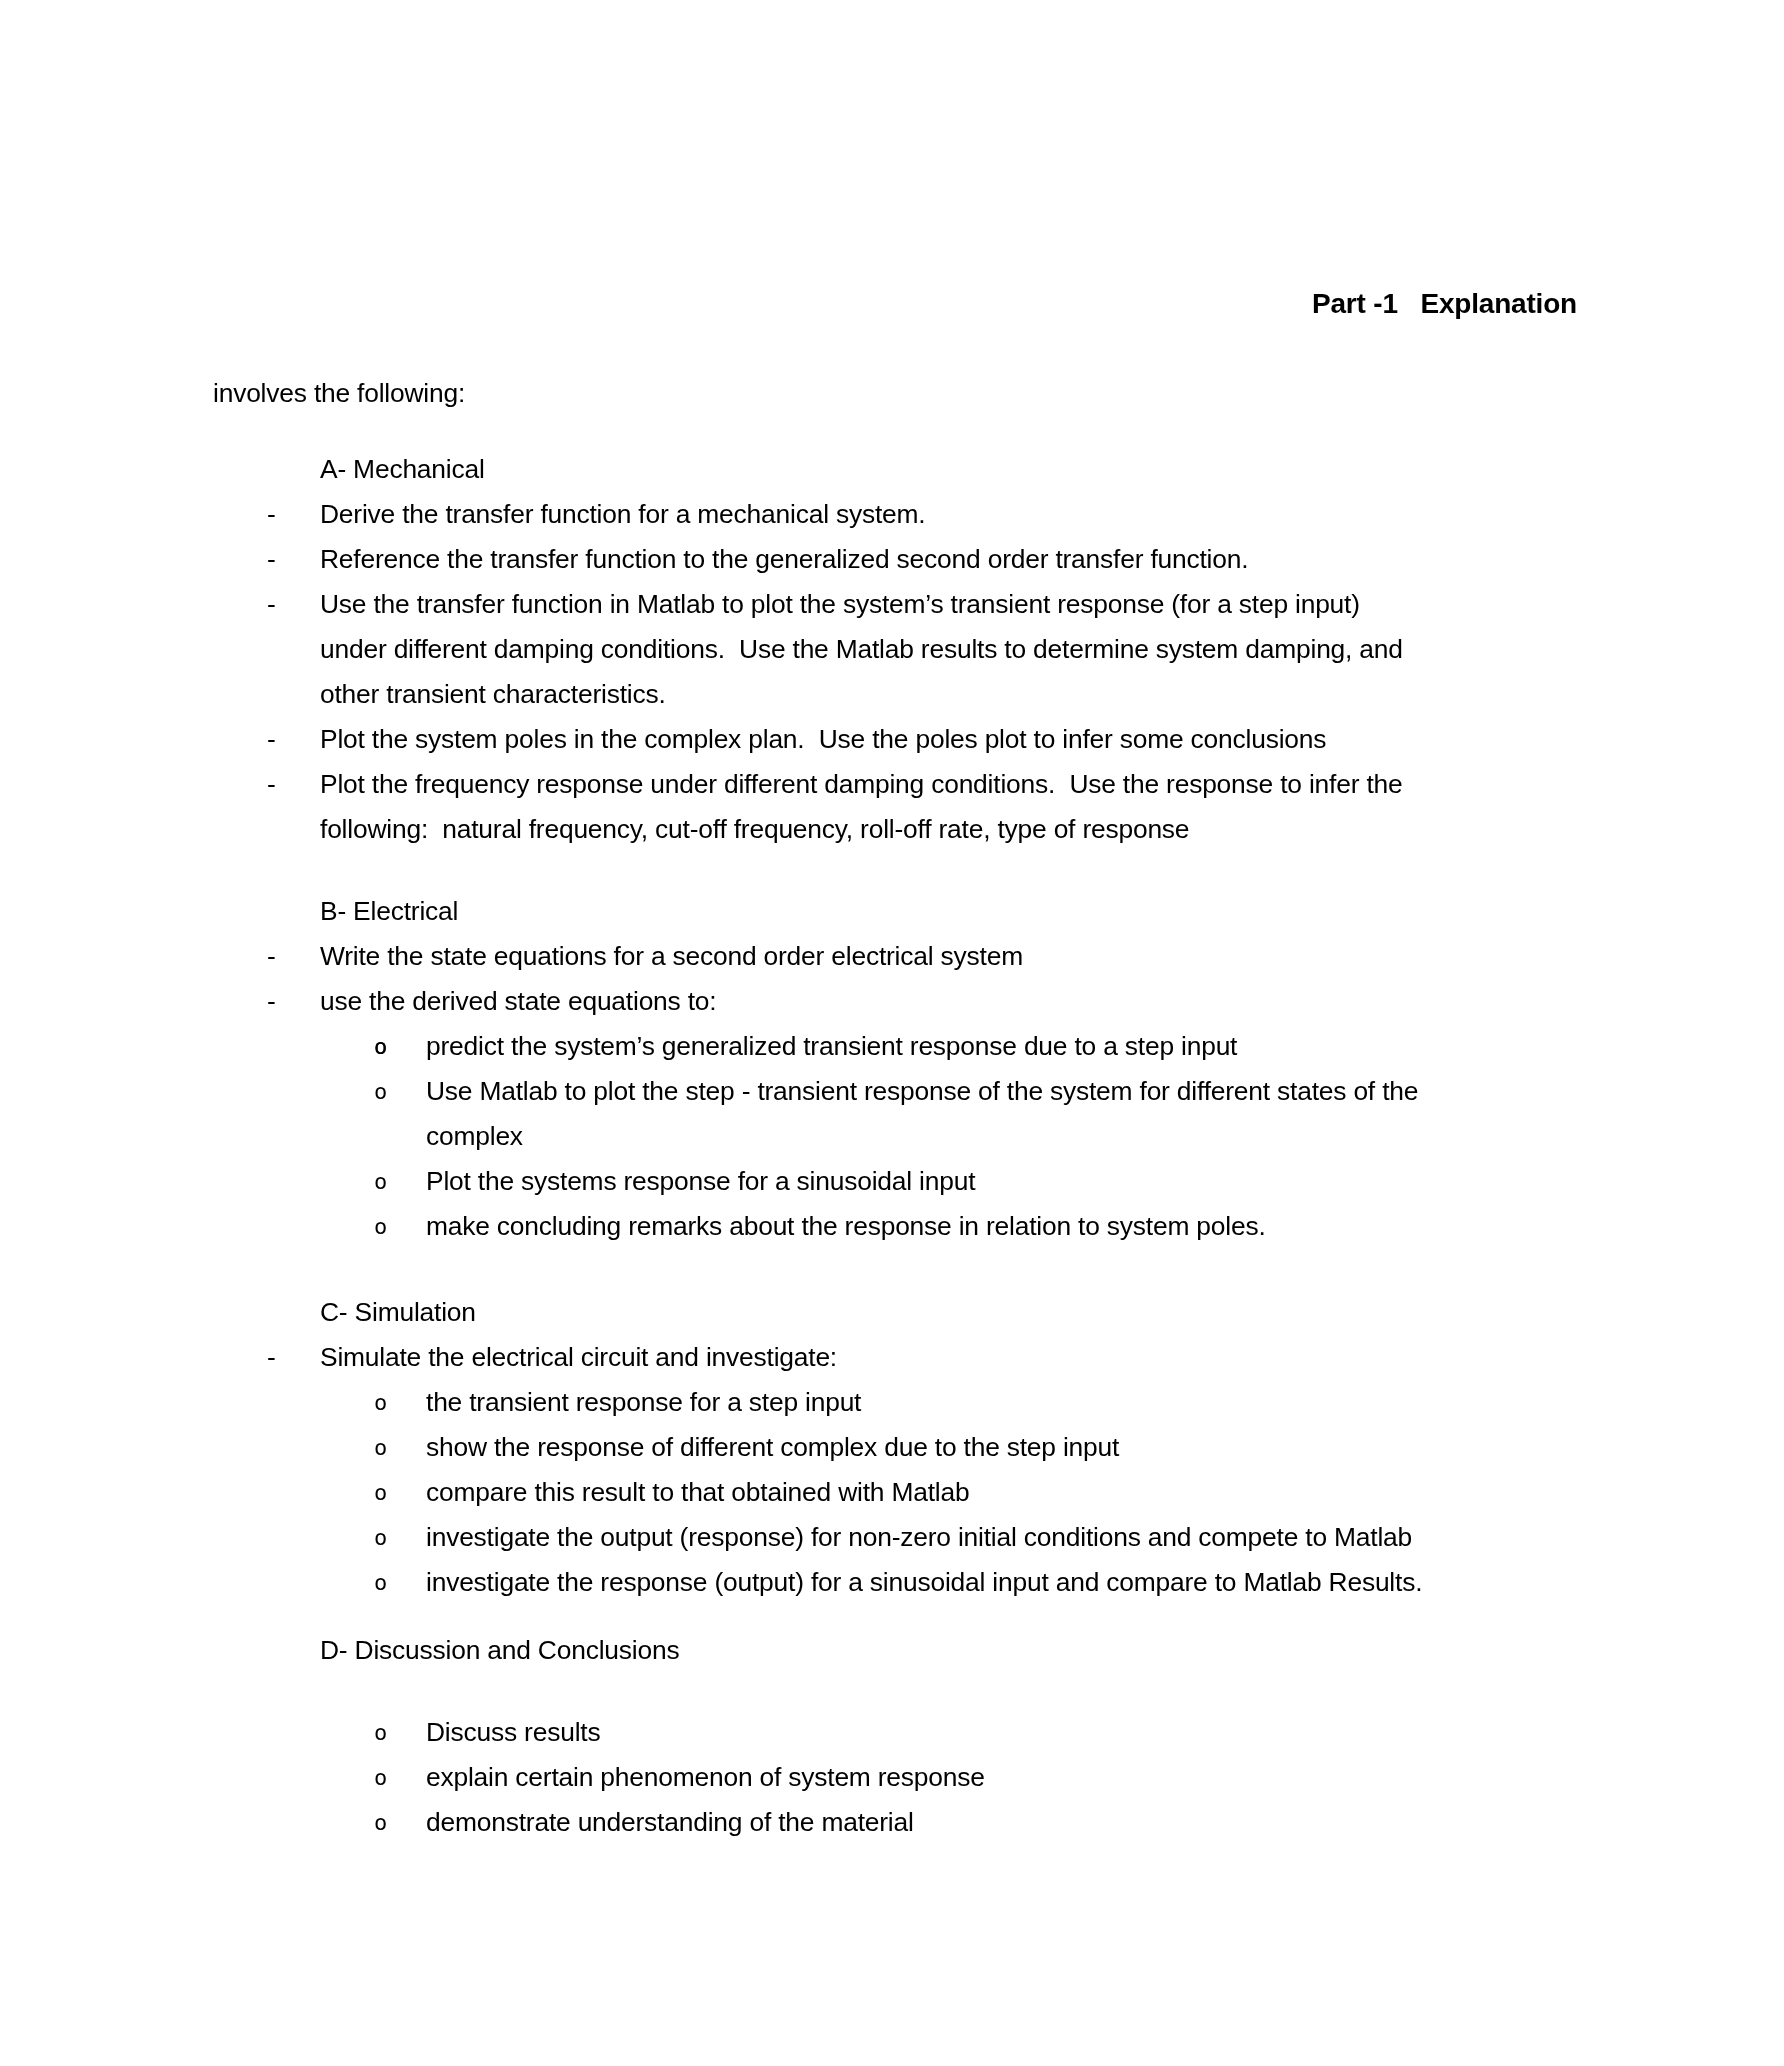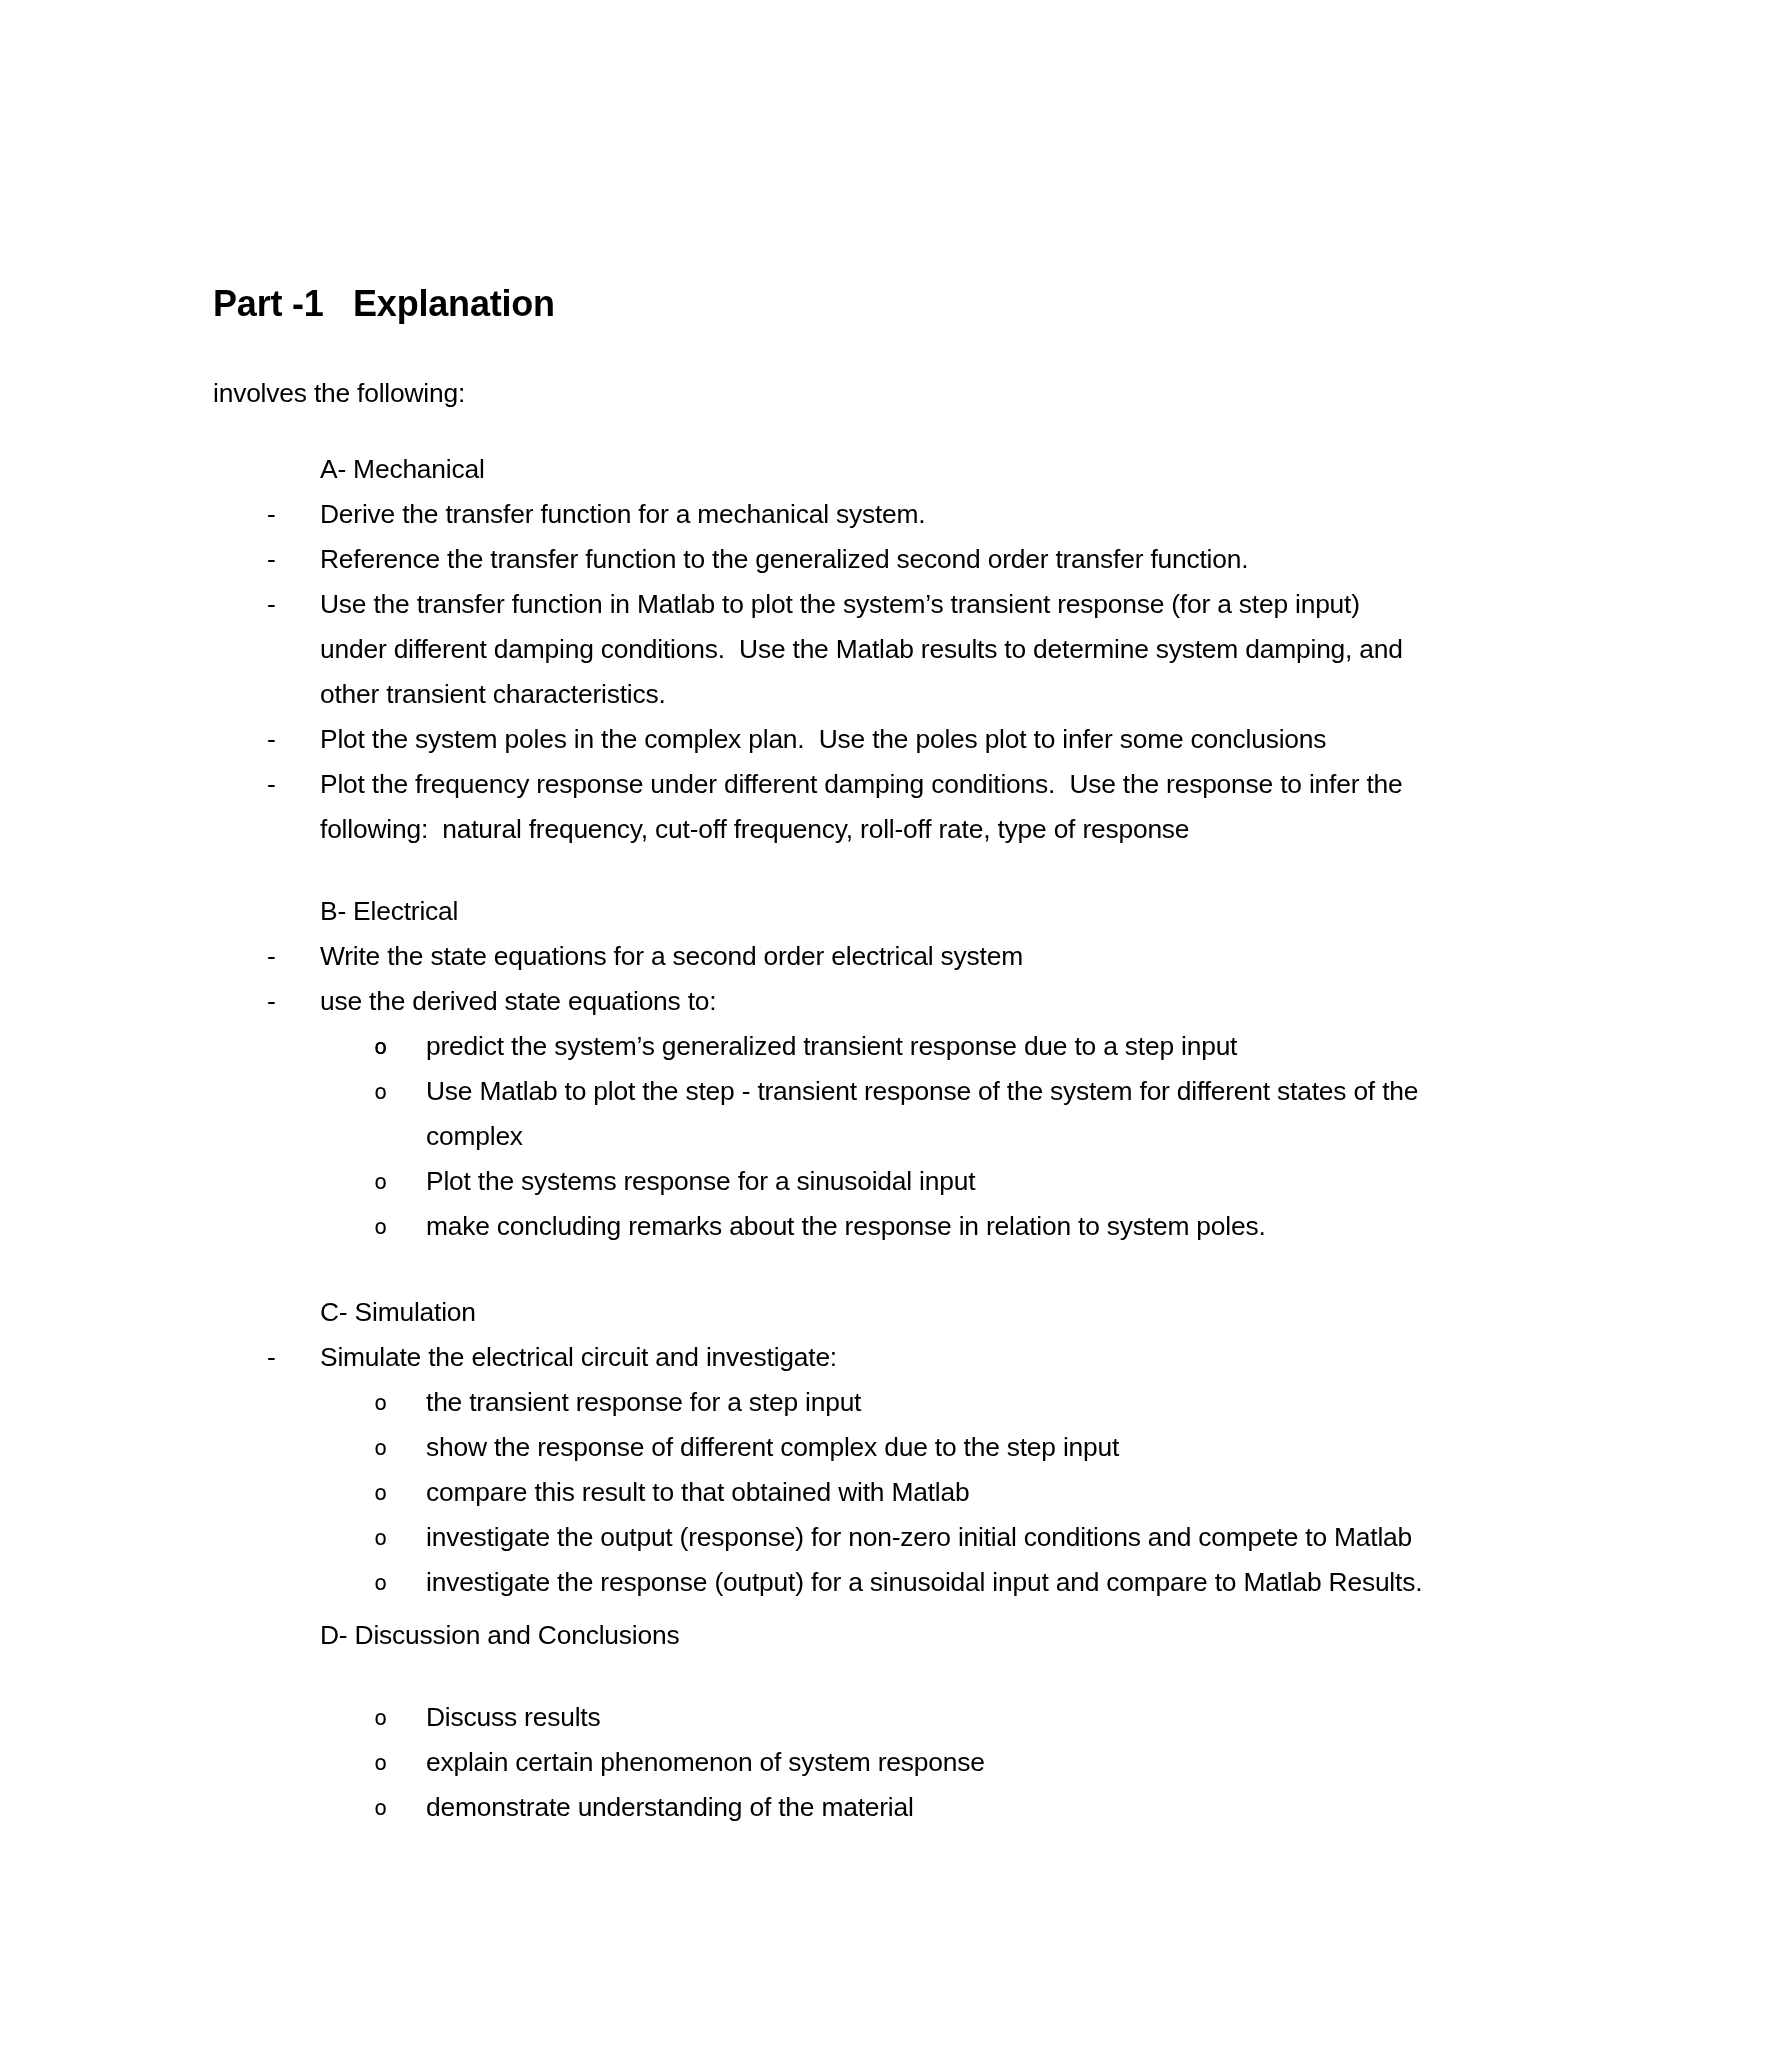--- a/index.html
+++ b/index.html
@@ -18,32 +18,32 @@
     background: #ffffff;
     padding: 281px 207px 0 213px;
     overflow: hidden;
   }
   .title, .intro, .heading, .line, .marker {
     white-space: pre;
     line-height: 45px;
   }
   .title {
     font-weight: bold;
-    font-size: 36px;
-    text-align: left;
+    font-size: 28px;
+    text-align: right;
   }
   .intro { margin-top: 45px; }
   .heading {
     font-weight: normal;
     margin-left: 107px;
   }
   .sec-a .heading { margin-top: 31px; }
   .sec-b .heading { margin-top: 37px; }
   .sec-c .heading { margin-top: 41px; }
-  .sec-d .heading { margin-top: 8px; }
+  .sec-d .heading { margin-top: 23px; }
   .item { position: relative; }
   .item.l1 { padding-left: 107px; }
   .item.l1 > .marker { position: absolute; left: 54px; top: 0; }
   .item.l2 { padding-left: 213px; }
   .item.l2 > .marker {
     position: absolute; left: 161px; top: 0;
     font-family: "DejaVu Sans Mono", "Liberation Mono", monospace;
     font-size: 22px;
   }
   .gap-top { margin-top: 37px; }

